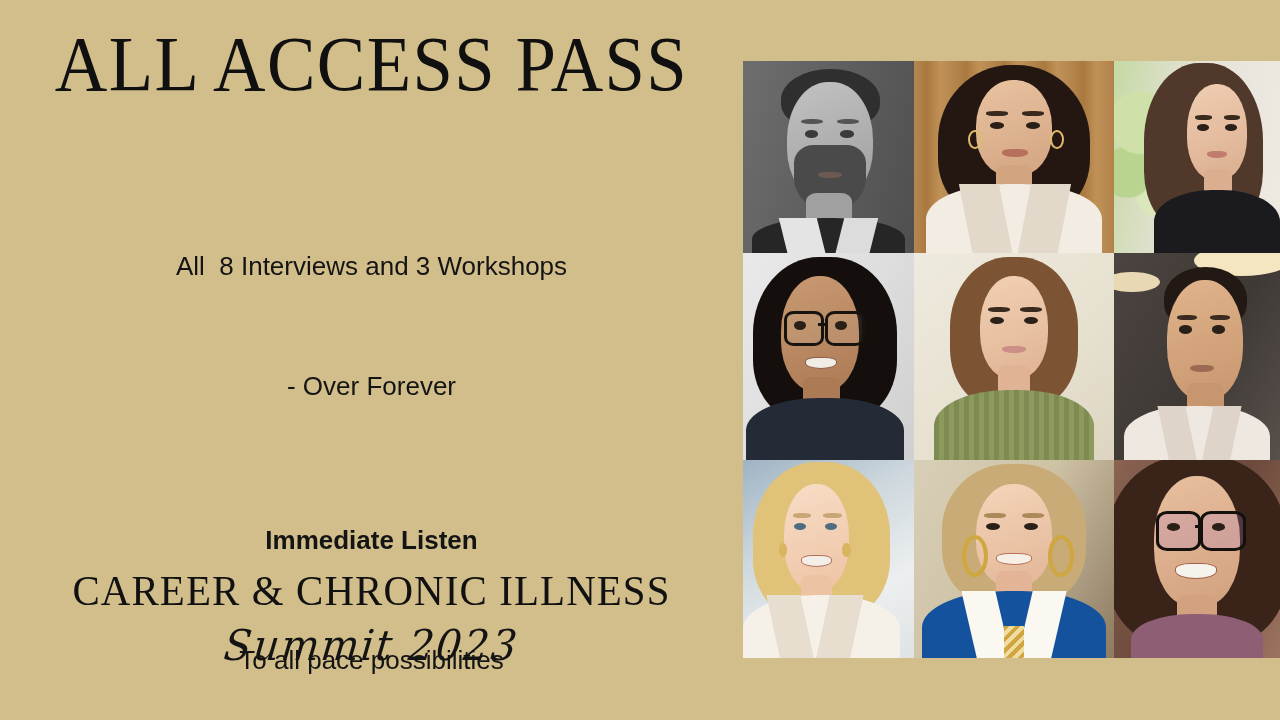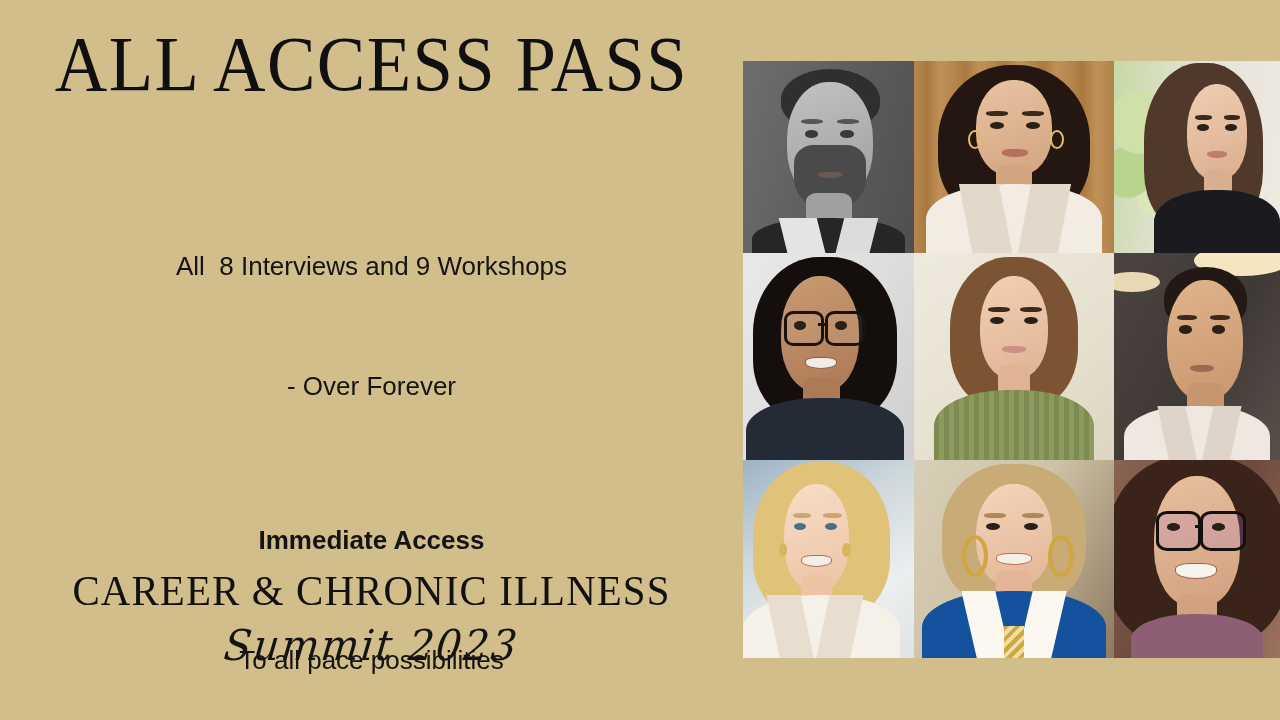--- a/index.html
+++ b/index.html
@@ -210,28 +210,28 @@
 </head>
 <body>
 
 <div id="slide" style="background: rgb(210, 190, 139);">
 
   <div class="left-col">
 
     <div class="headline">ALL ACCESS PASS</div>
 
     <div class="body-block" id="block-interviews">
-      <span class="line">All  8 Interviews and 9 Workshops</span>
+      <span class="line">All  8 Interviews and 3 Workshops</span>
       <span class="line">- Over Forever</span>
     </div>
 
 
 
     <div class="body-block" id="block-access">
-      <span class="line bold">Immediate Access</span>
+      <span class="line bold">Immediate Listen</span>
       <span class="line">To all pace possibilities</span>
       
     </div>
 
     <div class="brand-name">CAREER &amp; CHRONIC ILLNESS</div>
 
     <div class="brand-script">Summit 2023</div>
   </div>
 
   <div class="photo-grid">

